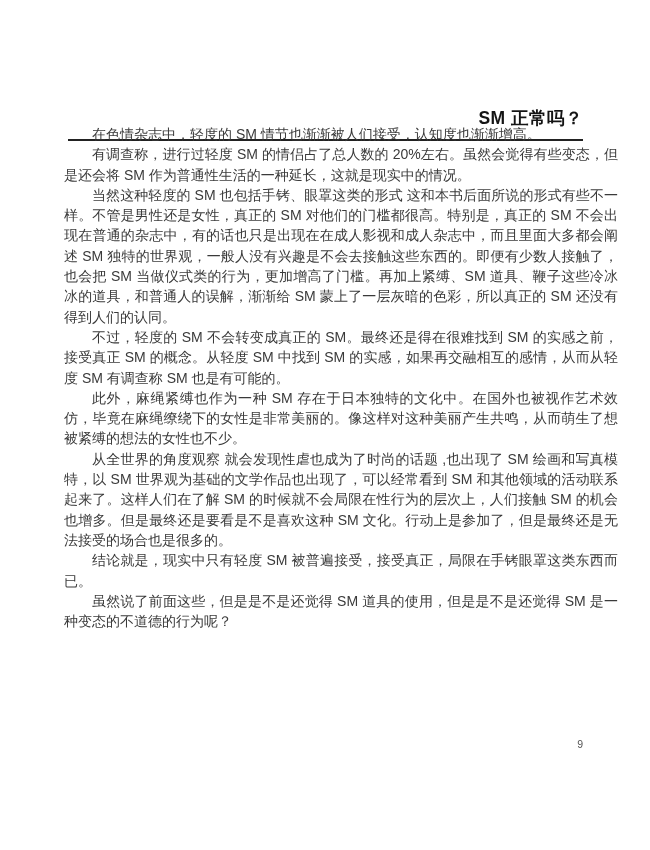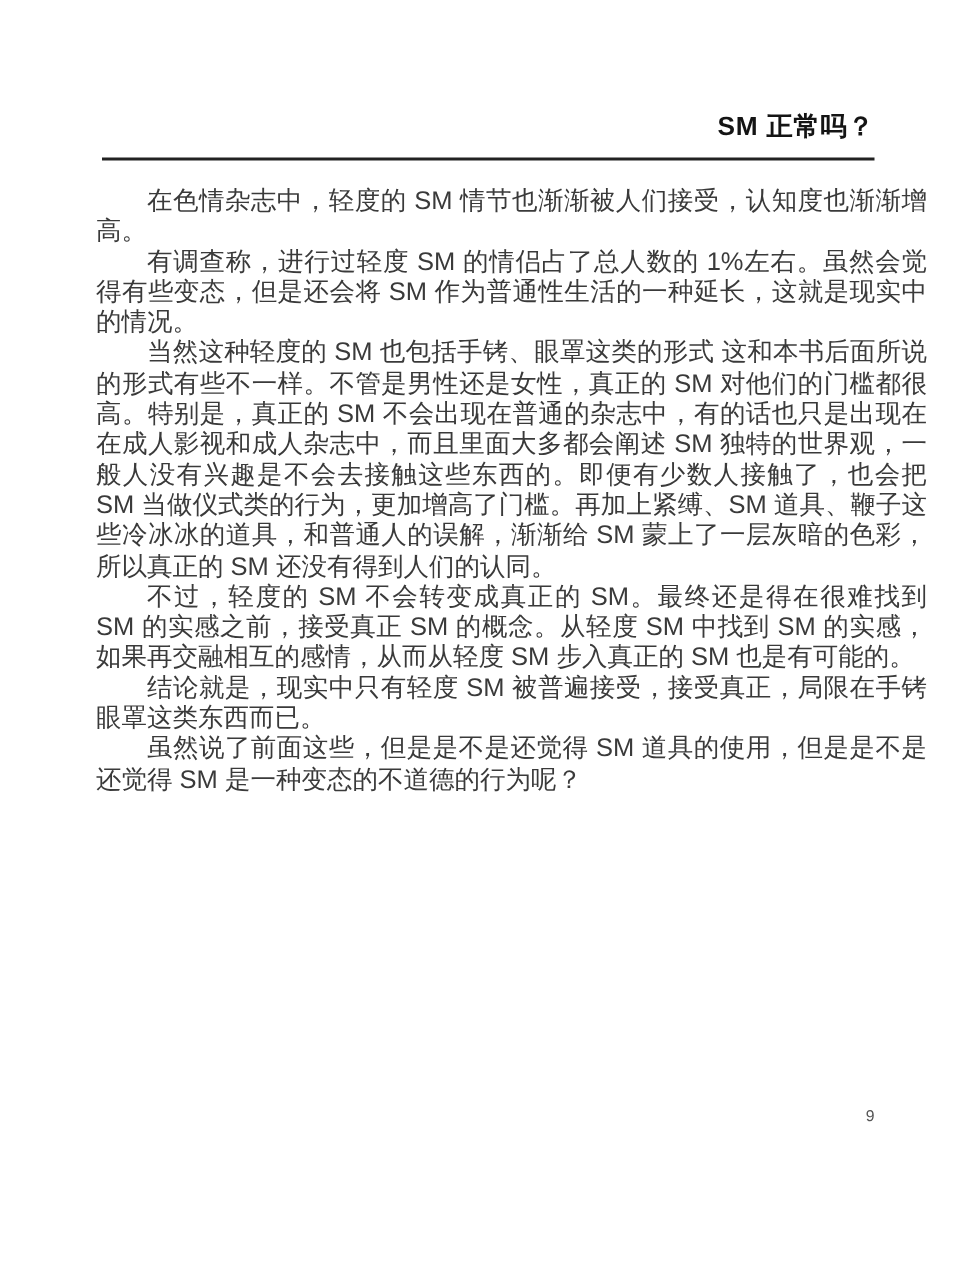--- a/index.html
+++ b/index.html
@@ -16,41 +16,41 @@
     overflow: hidden;
   }
   .header {
     position: absolute;
     top: 0;
     left: 68px;
     width: 515px;
   }
   .title {
     margin: 0;
-    padding-top: 72px;
+    padding-top: 106px;
     text-align: right;
     font-size: 17.5px;
     line-height: 1.4;
     font-weight: 700;
     color: #141414;
     letter-spacing: 0.5px;
   }
   .rule {
     margin-top: 8px;
     width: 100%;
     height: 2.5px;
     background: #222222;
   }
   .body-text {
     position: absolute;
     top: 124px;
     left: 64px;
     width: 554px;
     color: #3a3a3a;
-    font-size: 17px;
+    font-size: 14px;
     line-height: 20.3px;
     text-align: justify;
   }
   .body-text p {
     margin: 0;
     text-indent: 2em;
   }
   .page-number {
     position: absolute;
     top: 738px;
@@ -66,22 +66,24 @@
 
 <div class="page">
 
   <div class="header">
     <h1 class="title">SM 正常吗？</h1>
     <div class="rule"></div>
   </div>
 
   <div class="body-text">
     <p>在色情杂志中，轻度的 SM 情节也渐渐被人们接受，认知度也渐渐增高。</p>
-    <p>有调查称，进行过轻度 SM 的情侣占了总人数的 1%左右。虽然会觉得有些变态，但是还会将 SM 作为普通性生活的一种延长，这就是现实中的情况。</p>
+    <p>有调查称，进行过轻度 SM 的情侣占了总人数的 20%左右。虽然会觉得有些变态，但是还会将 SM 作为普通性生活的一种延长，这就是现实中的情况。</p>
     <p>当然这种轻度的 SM 也包括手铐、眼罩这类的形式 这和本书后面所说的形式有些不一样。不管是男性还是女性，真正的 SM 对他们的门槛都很高。特别是，真正的 SM 不会出现在普通的杂志中，有的话也只是出现在在成人影视和成人杂志中，而且里面大多都会阐述 SM 独特的世界观，一般人没有兴趣是不会去接触这些东西的。即便有少数人接触了，也会把 SM 当做仪式类的行为，更加增高了门槛。再加上紧缚、SM 道具、鞭子这些冷冰冰的道具，和普通人的误解，渐渐给 SM 蒙上了一层灰暗的色彩，所以真正的 SM 还没有得到人们的认同。</p>
-    <p>不过，轻度的 SM 不会转变成真正的 SM。最终还是得在很难找到 SM 的实感之前，接受真正 SM 的概念。从轻度 SM 中找到 SM 的实感，如果再交融相互的感情，从而从轻度 SM 步入真正的 SM 也是有可能的。</p>
+    <p>不过，轻度的 SM 不会转变成真正的 SM。最终还是得在很难找到 SM 的实感之前，接受真正 SM 的概念。从轻度 SM 中找到 SM 的实感，如果再交融相互的感情，从而从轻度 SM 有调查称 SM 也是有可能的。</p>
+    <p>此外，麻绳紧缚也作为一种 SM 存在于日本独特的文化中。在国外也被视作艺术效仿，毕竟在麻绳缭绕下的女性是非常美丽的。像这样对这种美丽产生共鸣，从而萌生了想被紧缚的想法的女性也不少。</p>
+    <p>从全世界的角度观察 就会发现性虐也成为了时尚的话题 ,也出现了 SM 绘画和写真模特，以 SM 世界观为基础的文学作品也出现了，可以经常看到 SM 和其他领域的活动联系起来了。这样人们在了解 SM 的时候就不会局限在性行为的层次上，人们接触 SM 的机会也增多。但是最终还是要看是不是喜欢这种 SM 文化。行动上是参加了，但是最终还是无法接受的场合也是很多的。</p>
     <p>结论就是，现实中只有轻度 SM 被普遍接受，接受真正，局限在手铐眼罩这类东西而已。</p>
     <p>虽然说了前面这些，但是是不是还觉得 SM 道具的使用，但是是不是还觉得 SM 是一种变态的不道德的行为呢？</p>
   </div>
 
   <div class="page-number">9</div>
 
 </div>
 
 </body></html>

